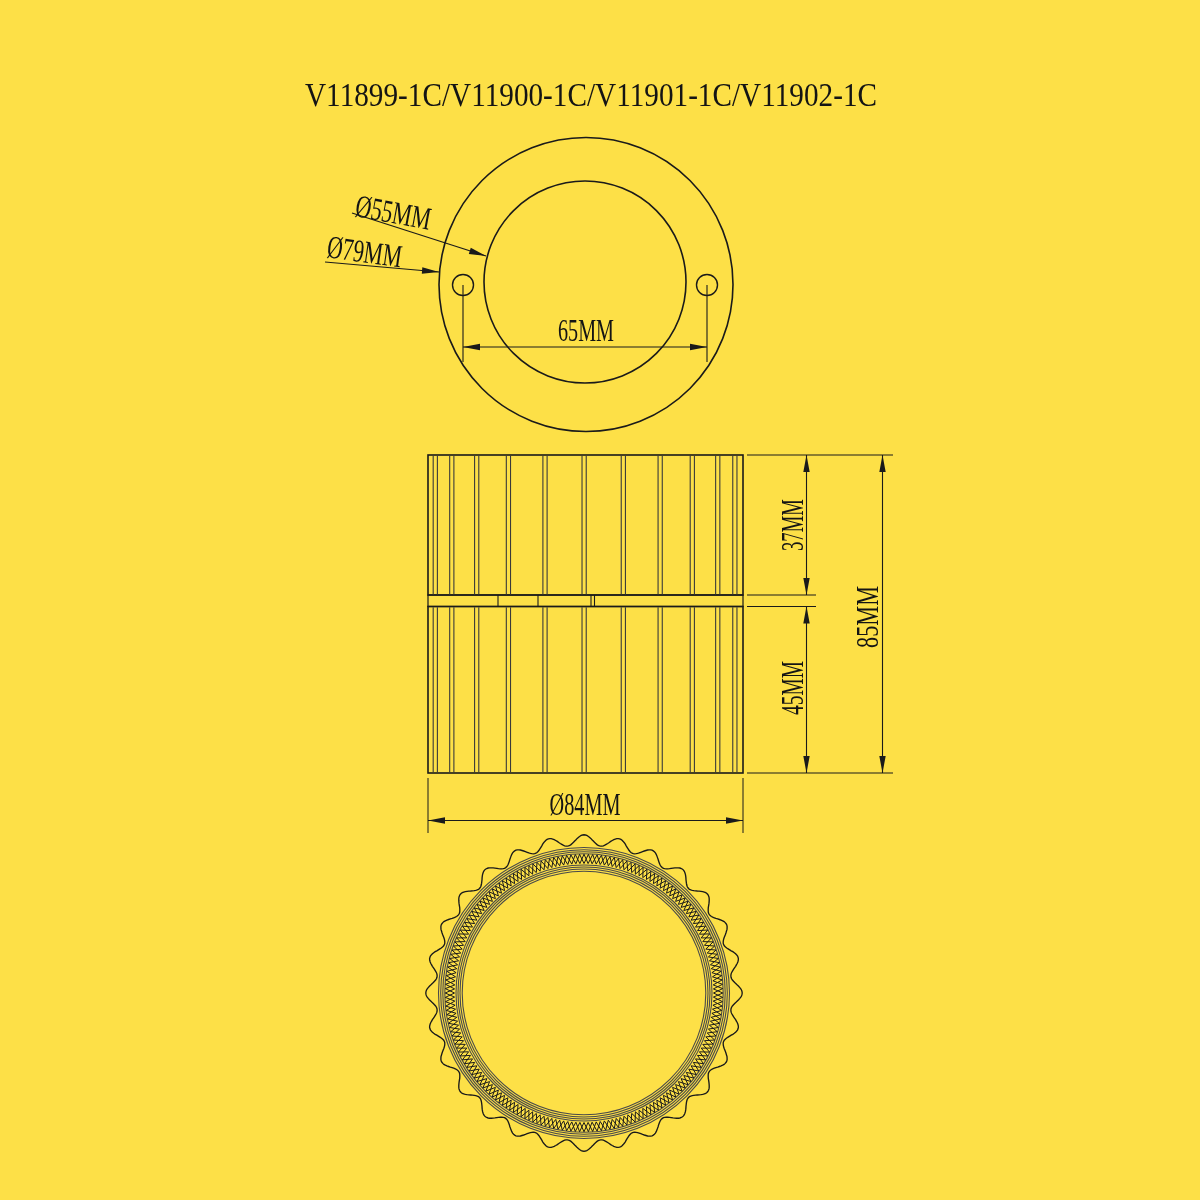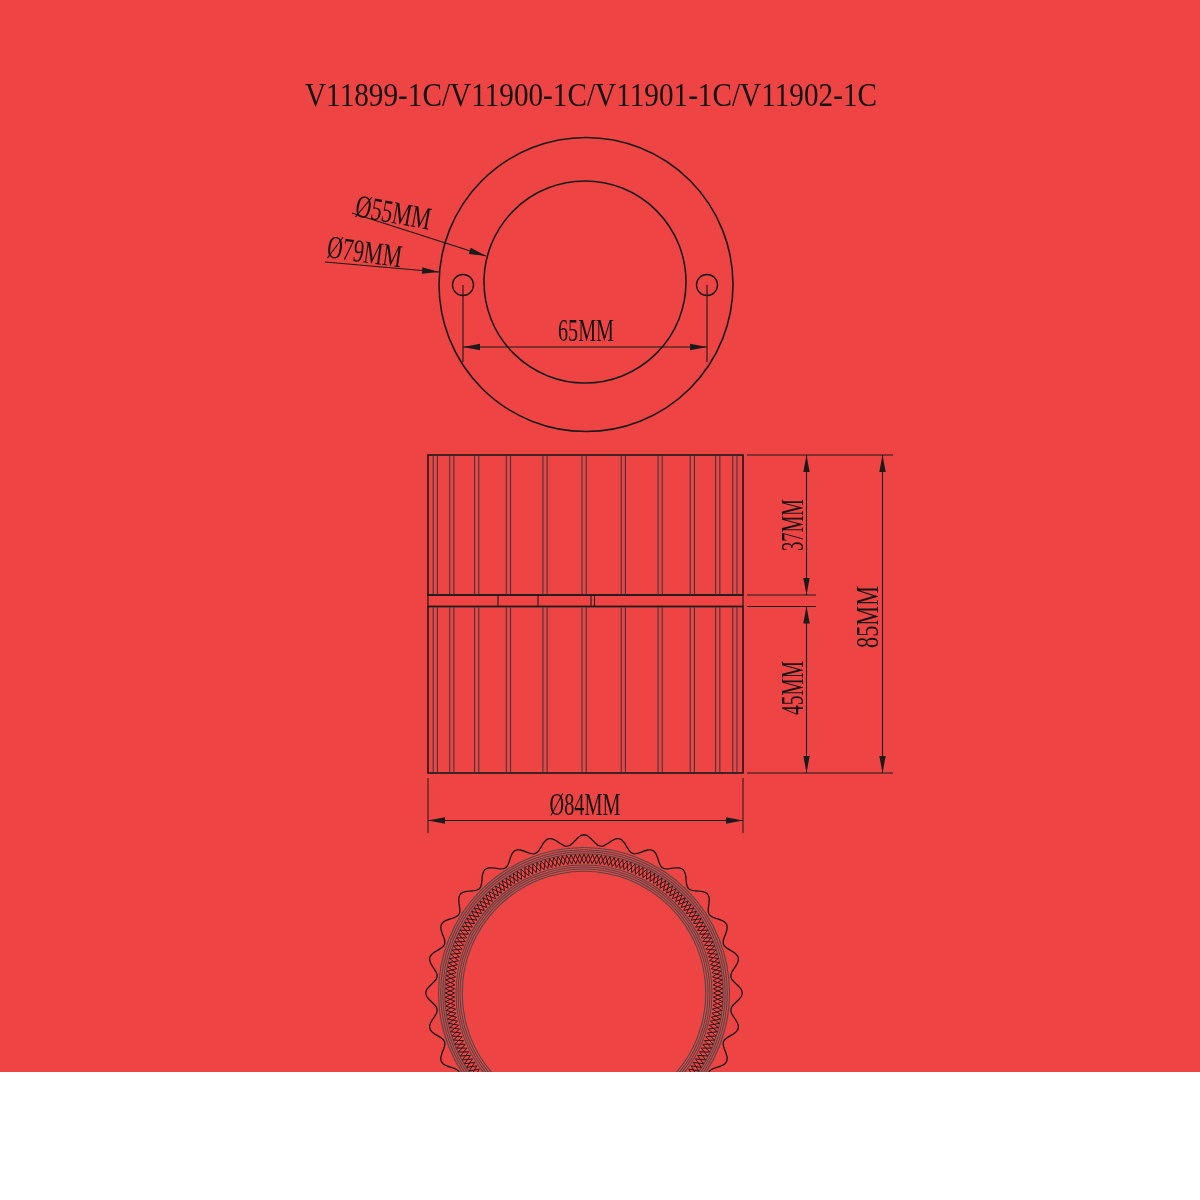--- a/index.html
+++ b/index.html
@@ -1,16 +1,16 @@
 <!DOCTYPE html>
 <html><head>
 <meta charset="utf-8">
 <style>
   html, body { margin: 0; padding: 0; background: #ffffff; }
-  .page { position: relative; width: 1200px; height: 1072px; background: #ef4444; overflow: hidden; }
+  .page { position: relative; width: 1200px; height: 1200px; background: #fde047; overflow: hidden; }
   svg { display: block; }
   text { font-family: "Liberation Serif", serif; fill: #141414; }
 </style>
 </head>
 <body>
 
 <div class="page">
   <svg id="drawing" width="1200" height="1200" viewBox="0 0 1200 1200">
     <text id="title-text" x="591" y="106" text-anchor="middle" font-size="34" lengthAdjust="spacingAndGlyphs" textLength="572">V11899-1C/V11900-1C/V11901-1C/V11902-1C</text>
     <g id="top-view">

